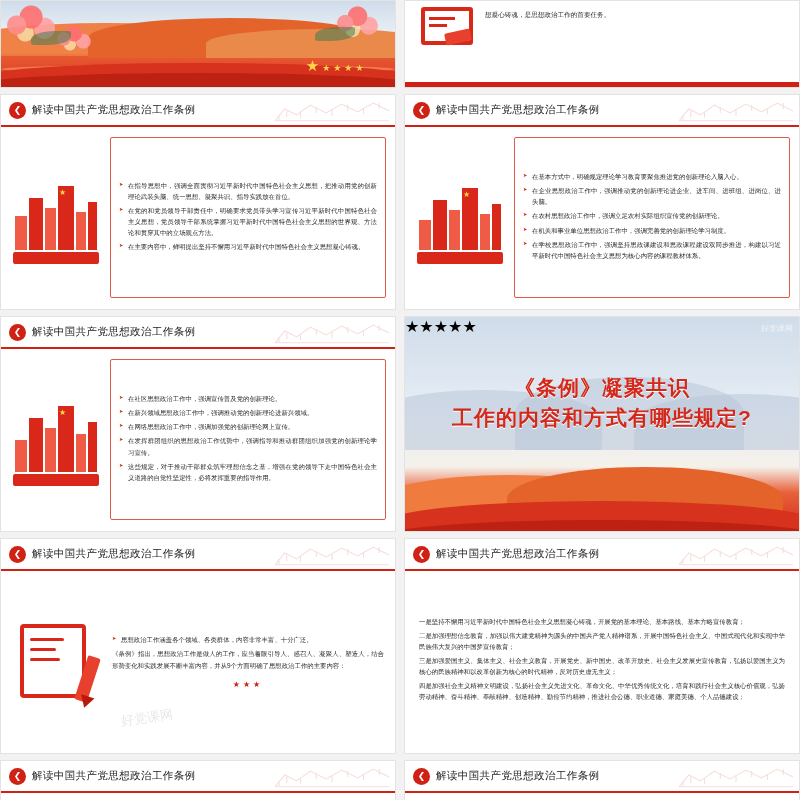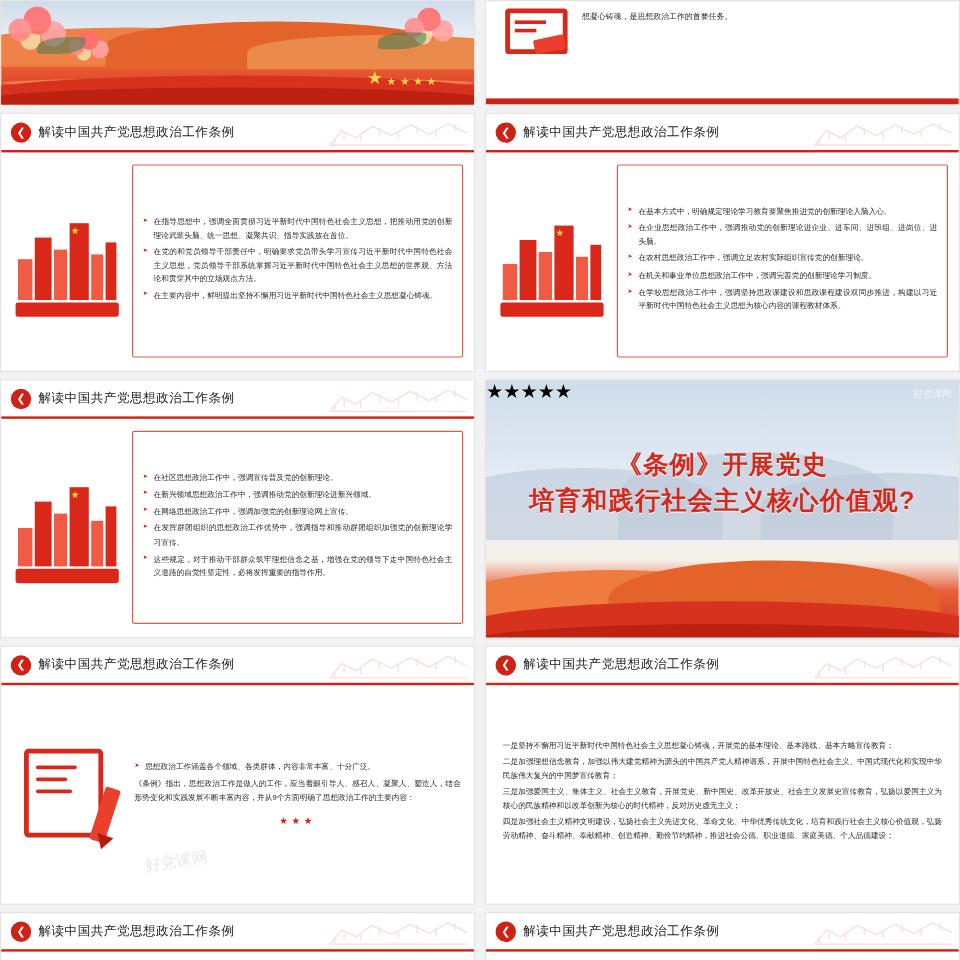--- a/index.html
+++ b/index.html
@@ -314,22 +314,22 @@
         </ul>
       </div>
     </div>
   </div>
 
   <div class="slide titleslide">
     <div class="tmnt" style="left:-10%;top:34%;width:60%;height:28%;"></div>
     <div class="tmnt" style="left:28%;top:28%;width:58%;height:34%;"></div>
     <div class="tmnt" style="left:58%;top:36%;width:56%;height:26%;"></div>
     <div class="maintitle">
-      <span>《条例》开展党史</span>
-      <span class="l2">培育和践行社会主义核心价值观?</span>
+      <span>《条例》凝聚共识</span>
+      <span class="l2">工作的内容和方式有哪些规定?</span>
     </div>
     <div class="wm">好党课网</div>
 
     <div style="position:absolute;left:-8%;bottom:0;width:70%;height:26%;background:#ef7b3e;border-radius:50% 50% 0 0;"></div>
     <div style="position:absolute;left:26%;bottom:0;width:70%;height:30%;background:#e4632b;border-radius:50% 50% 0 0;"></div>
     <div style="position:absolute;left:-5%;bottom:-6%;width:110%;height:20%;background:#d7321d;border-radius:50% 50% 0 0;"></div>
     <div style="position:absolute;left:-5%;bottom:-10%;width:110%;height:15%;background:#b81f10;opacity:.85;border-radius:50% 50% 0 0;"></div>
     <div class="peony" style="left:2px;bottom:36px;transform:scale(.8);"></div>
     <div class="peony" style="right:70px;bottom:44px;transform:scale(.75);"></div>
     <div class="stars" style="right:8%;bottom:12%;">

